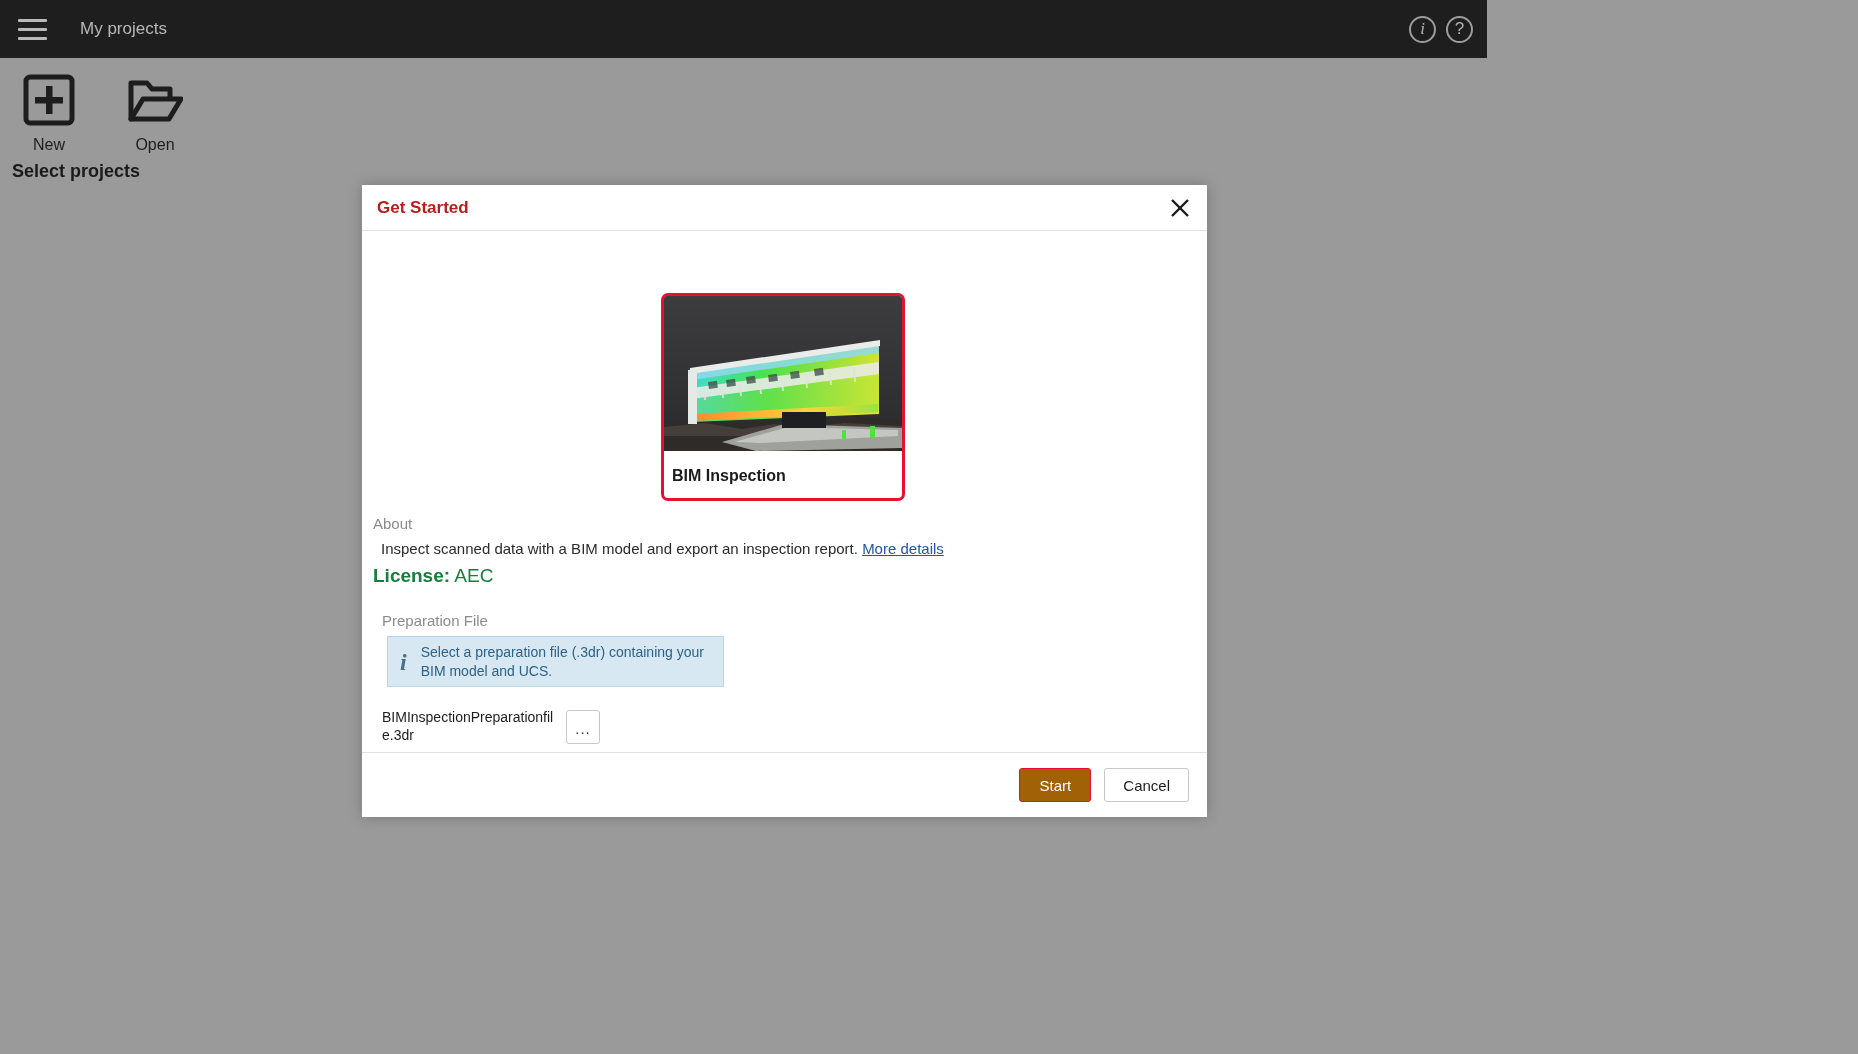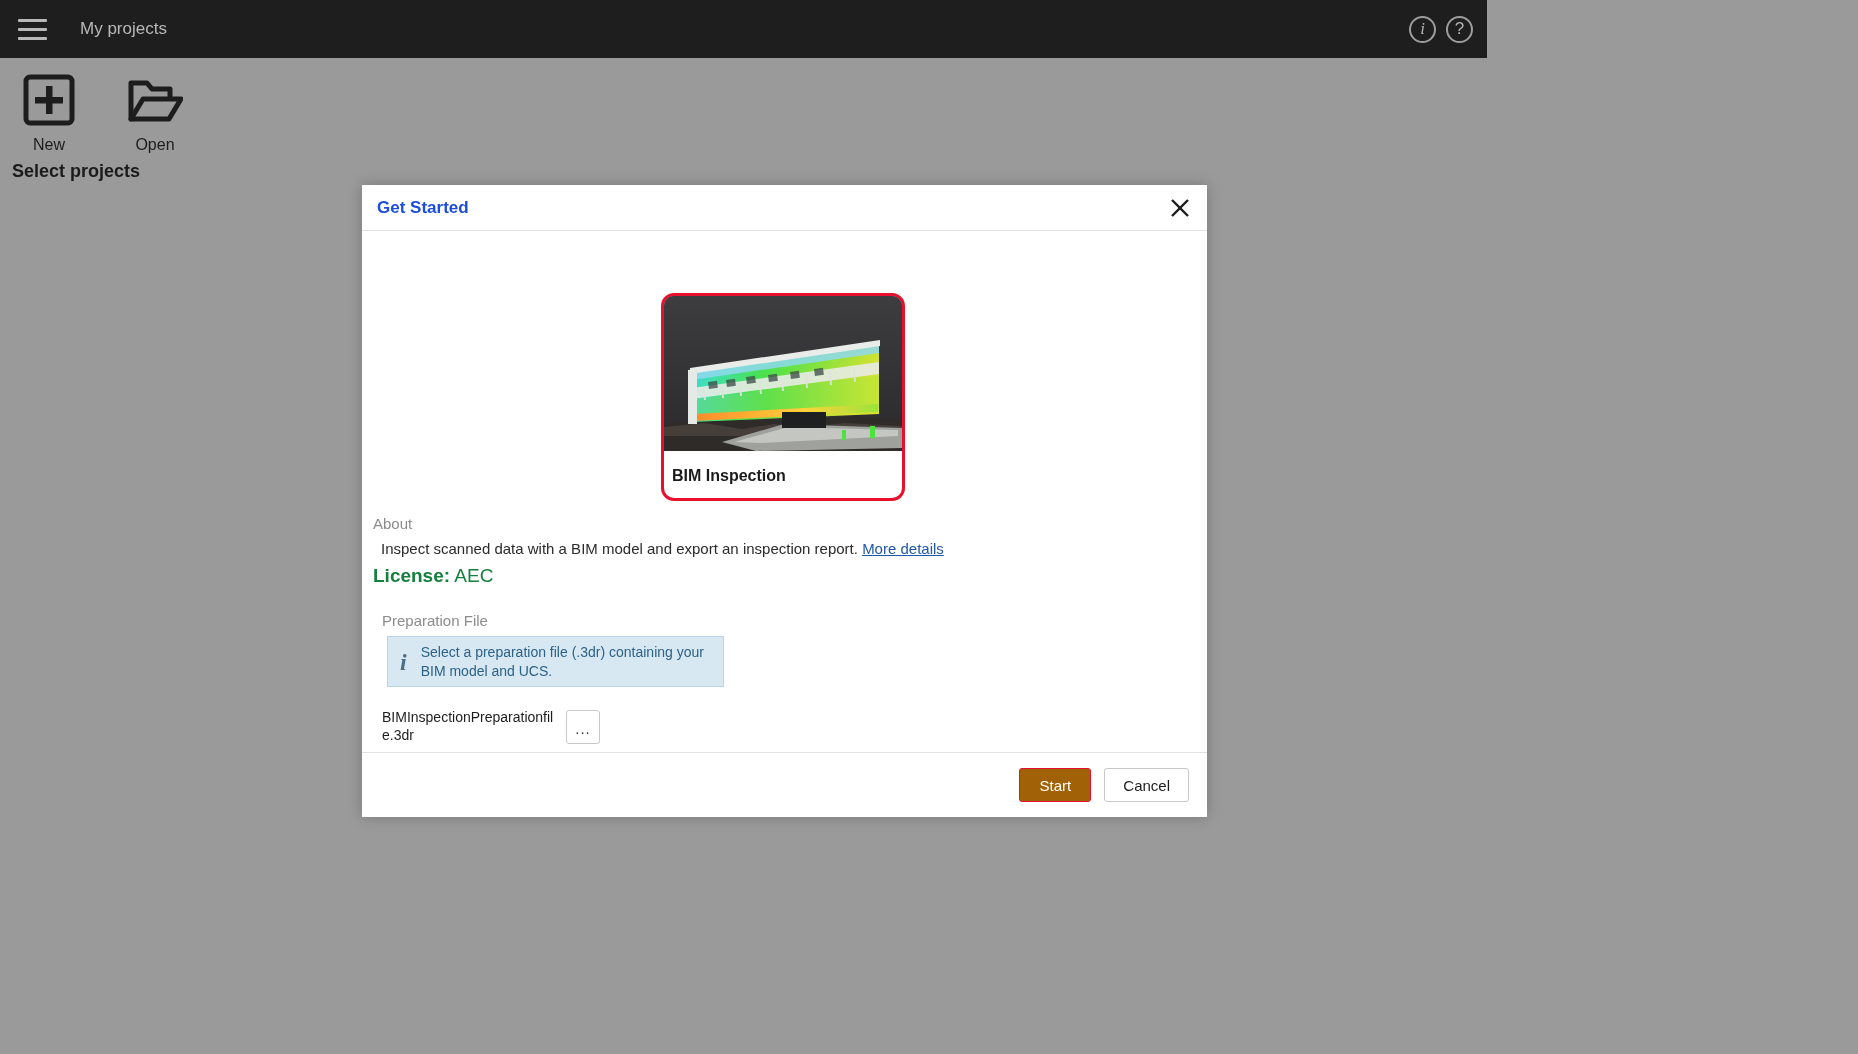--- a/index.html
+++ b/index.html
@@ -80,21 +80,21 @@
     background: #ffffff;
     display: flex; flex-direction: column;
   }
   .modal-header {
     height: 46px;
     border-bottom: 1px solid #e2e2e2;
     display: flex; align-items: center;
     padding: 0 14px 0 15px;
     position: relative;
   }
-  .modal-title { font-size: 17px; font-weight: bold; color: #1d4ed8; }
+  .modal-title { font-size: 17px; font-weight: bold; color: #b91c1c; }
   .close-btn {
     position: absolute; right: 12px; top: 50%;
     transform: translateY(-50%);
     width: 30px; height: 30px;
     display: flex; align-items: center; justify-content: center;
     cursor: pointer;
   }
 
   .modal-body {
     flex: 1;
@@ -103,21 +103,21 @@
     border-bottom: 1px solid #e2e2e2;
   }
 
   
   .card {
     position: absolute;
     left: 299px; top: 62px;
     width: 244px; height: 208px;
     border: 3px solid #e8112d;
     background: #fff;
-    border-radius: 13px;
+    border-radius: 7px;
     cursor: pointer;
     overflow: hidden;
   }
   .card-thumb {
     height: 155px; width: 100%;
     position: relative;
     background: linear-gradient(#3a3a3c 0%, #343436 55%, #2c2c2e 100%);
     overflow: hidden;
   }
   .card-label {

